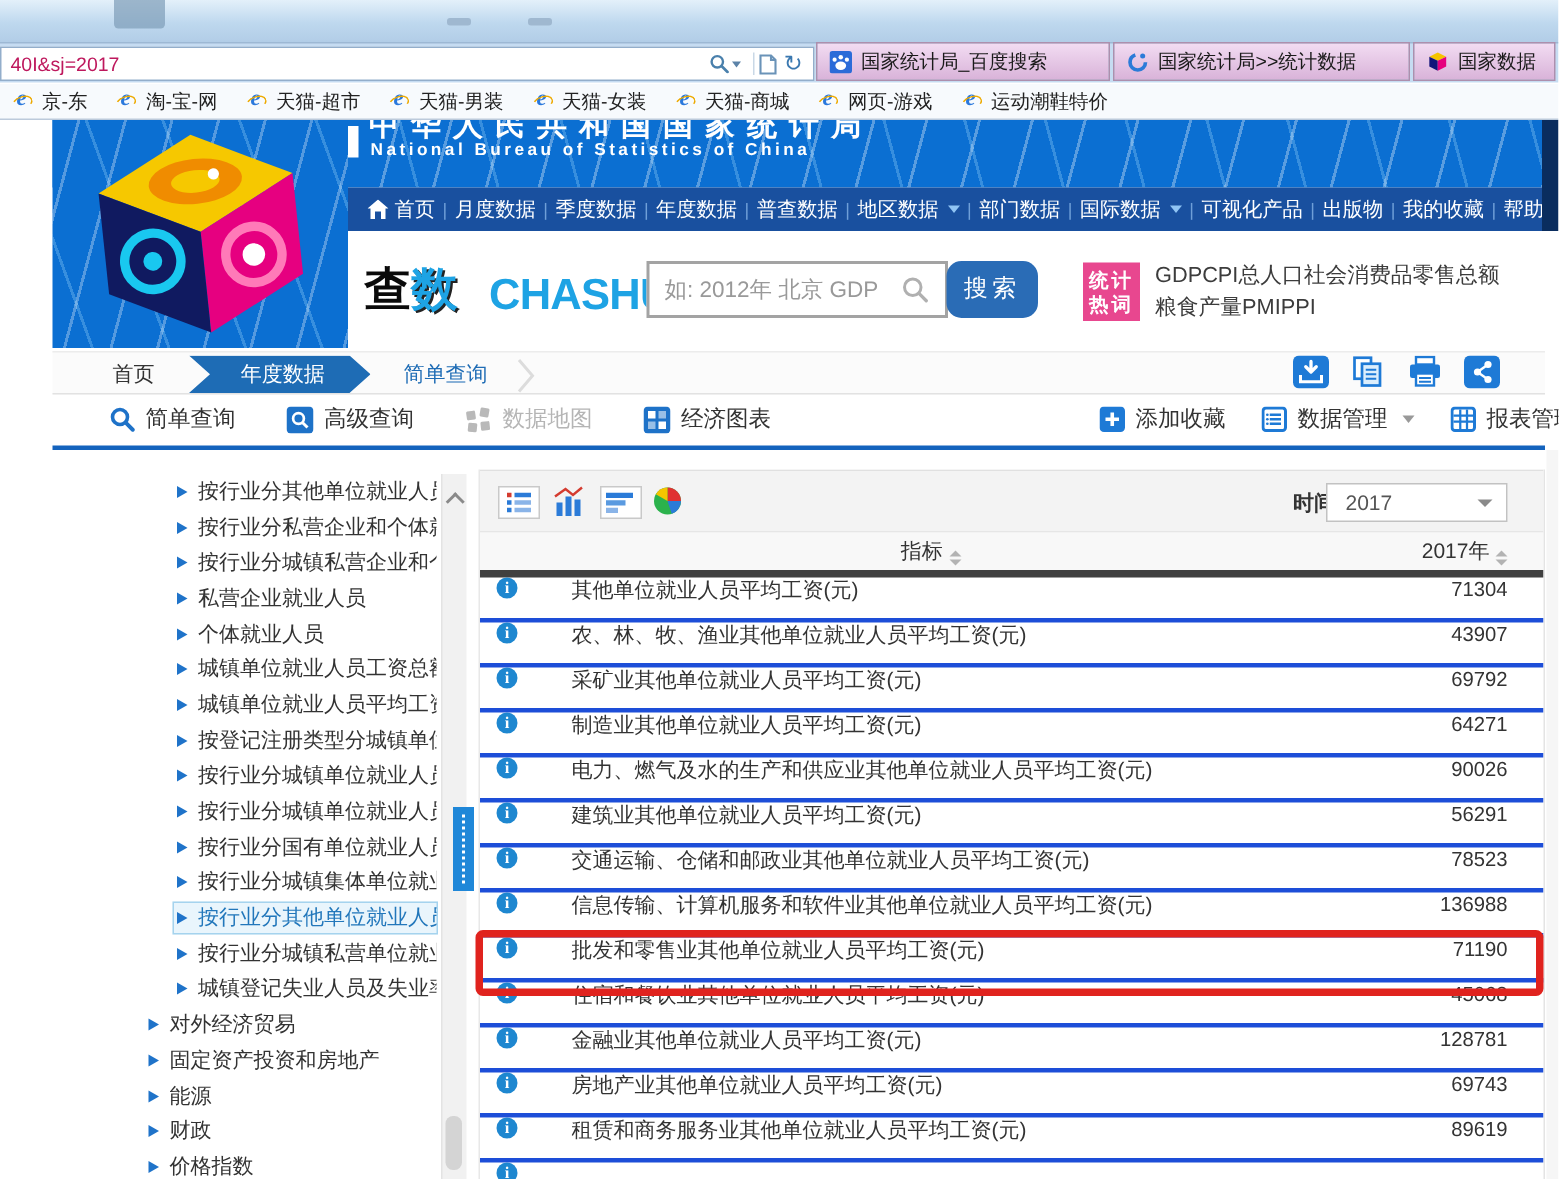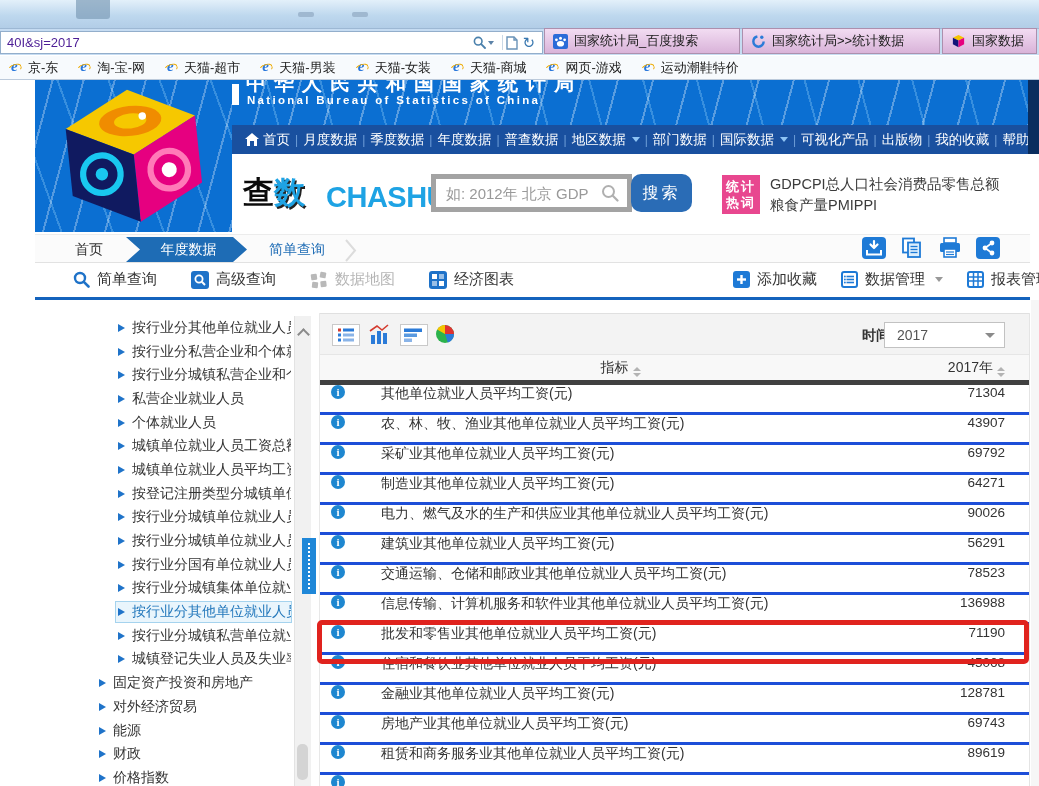--- a/index.html
+++ b/index.html
@@ -5,21 +5,21 @@
 html,body{margin:0;padding:0;width:1039px;height:786px;overflow:hidden;
   font-family:"Liberation Sans","DejaVu Sans",sans-serif;background:#fff;}
 .stage{position:relative;width:1039px;height:786px;overflow:hidden;}
 .abs{position:absolute;}
 
 .titlebar{left:0;top:0;width:1039px;height:28px;background:linear-gradient(180deg,#e3f0fa,#bed8ee 55%,#b2cde7);}
 .tb-block{left:76px;top:0;width:34px;height:19px;background:#7e9cb8;opacity:.7;border-radius:0 0 3px 3px;}
 .tb-pill{top:12px;width:16px;height:5px;background:#9fb8d0;border-radius:2px;}
 .urlrow{left:0;top:28px;width:1039px;height:27px;background:#c6dcf2;border-top:1px solid #9db8d4;box-sizing:border-box;}
 .urlfield{left:0;top:31px;width:541px;height:21px;background:#fff;border:1px solid #93aecb;display:flex;align-items:center;box-sizing:content-box;}
-.urltext{padding-left:6px;font-size:13px;color:#4c1d95;flex:1;white-space:nowrap;overflow:hidden;}
+.urltext{padding-left:6px;font-size:13px;color:#be185d;flex:1;white-space:nowrap;overflow:hidden;}
 .u-caret{width:0;height:0;border-top:4px solid #5c83a8;border-left:3.5px solid transparent;border-right:3.5px solid transparent;margin:0 5px 0 2px;}
 .u-refresh{font-size:15px;color:#3a78b0;margin:0 7px 0 4px;line-height:1;}
 .u-sep{width:1px;height:15px;background:#c9d8e6;margin:0 3px;}
 .tabs{left:544px;top:28px;height:27px;display:flex;gap:2px;}
 .tab{height:26px;border:1px solid #ad8fad;background:linear-gradient(#f2dcf2,#d9b3d9);display:flex;align-items:center;gap:6px;padding:0 8px;font-size:13px;color:#1a1a1a;box-sizing:border-box;white-space:nowrap;overflow:hidden;}
 .tab:nth-child(1){width:196px}.tab:nth-child(2){width:198px}.tab:nth-child(3){width:95px}
 .tabicon{display:inline-flex;flex:none;}
 .bookmarks{left:0;top:56px;width:1039px;height:24px;background:#f7fafd;border-bottom:1px solid #bccadb;display:flex;align-items:center;padding-left:8px;gap:19px;box-sizing:border-box;font-size:13px;color:#222;}
 .bm{display:flex;align-items:center;gap:5px;white-space:nowrap;cursor:pointer;}
 .ie{position:relative;width:15px;height:15px;flex:none;display:inline-block;}
@@ -37,21 +37,21 @@
 .hdr-nav{left:232px;top:125px;width:796px;height:29px;background:#19509f;display:flex;align-items:center;padding-left:13px;box-sizing:border-box;white-space:nowrap;overflow:hidden;color:#fff;font-size:13.5px;}
 .navitem{display:inline-flex;align-items:center;gap:4px;cursor:pointer;}
 .navsep{color:#6f9fd8;margin:0 5px;font-size:12px;}
 .nav-caret{width:0;height:0;border-left:4px solid transparent;border-right:4px solid transparent;border-top:5px solid #8fc4f4;margin-left:2px;}
 .hdr-right{left:1028px;top:80px;width:11px;height:74px;background:#0a2d5e;}
 
 .chashu{left:243px;top:172px;display:flex;align-items:flex-end;cursor:pointer;}
 .cha{font-size:31px;font-weight:900;color:#0a0a0a;}
 .shu{font-size:31px;font-weight:900;color:#1ea3e4;text-shadow:1.5px 1.5px 0 #222;}
 .chen{font-size:29px;font-weight:900;color:#1ea3e4;margin-left:21px;letter-spacing:-.5px;text-align:right;}
-.search-input{left:431px;top:174px;width:201px;height:38px;border:5px solid #a3a3a3;box-sizing:border-box;padding:0 34px 0 10px;font-size:15px;color:#666;background:#fff;outline:none;font-family:inherit;}
+.search-input{left:431px;top:174px;width:201px;height:38px;border:2px solid #a3a3a3;box-sizing:border-box;padding:0 34px 0 10px;font-size:15px;color:#666;background:#fff;outline:none;font-family:inherit;}
 .search-input::placeholder{color:#999;}
 .input-mag{left:601px;top:184px;}
 .search-btn{left:631px;top:174px;width:61px;height:38px;background:#2a6cb6;color:#fff;font-size:16px;text-align:center;line-height:38px;letter-spacing:3px;cursor:pointer;border-radius:10px;}
 .hot-badge{left:722px;top:175px;width:38px;height:39px;background:#e8478f;color:#fff;font-size:13px;font-weight:bold;text-align:center;display:flex;flex-direction:column;justify-content:center;line-height:16px;letter-spacing:2px;}
 .hotlines{left:770px;top:174px;width:270px;font-size:14.5px;color:#3c3c3c;}
 .hotline{display:flex;line-height:21px;white-space:nowrap;}
 .hotline span{cursor:pointer;}
 
 .crumbrow{left:35px;top:234px;width:995px;height:29px;background:#fbfbfb;border-top:1px solid #ececec;border-bottom:1px solid #e2e2e2;box-sizing:border-box;}
 .crumb-home{left:75px;top:241px;font-size:14px;color:#333;cursor:pointer;}
@@ -568,27 +568,27 @@
     </li>
       <li class="side-item lvl2">
       <span class="ibox">
           <i class="tri"></i>
           <span class="side-lbl">城镇登记失业人员及失业率</span>
         </span>
     </li>
       <li class="side-item lvl1">
       <span class="ibox">
           <i class="tri"></i>
+          <span class="side-lbl">对外经济贸易</span>
+        </span>
+    </li>
+      <li class="side-item lvl1">
+      <span class="ibox">
+          <i class="tri"></i>
           <span class="side-lbl">固定资产投资和房地产</span>
-        </span>
-    </li>
-      <li class="side-item lvl1">
-      <span class="ibox">
-          <i class="tri"></i>
-          <span class="side-lbl">对外经济贸易</span>
         </span>
     </li>
       <li class="side-item lvl1">
       <span class="ibox">
           <i class="tri"></i>
           <span class="side-lbl">能源</span>
         </span>
     </li>
       <li class="side-item lvl1">
       <span class="ibox">

